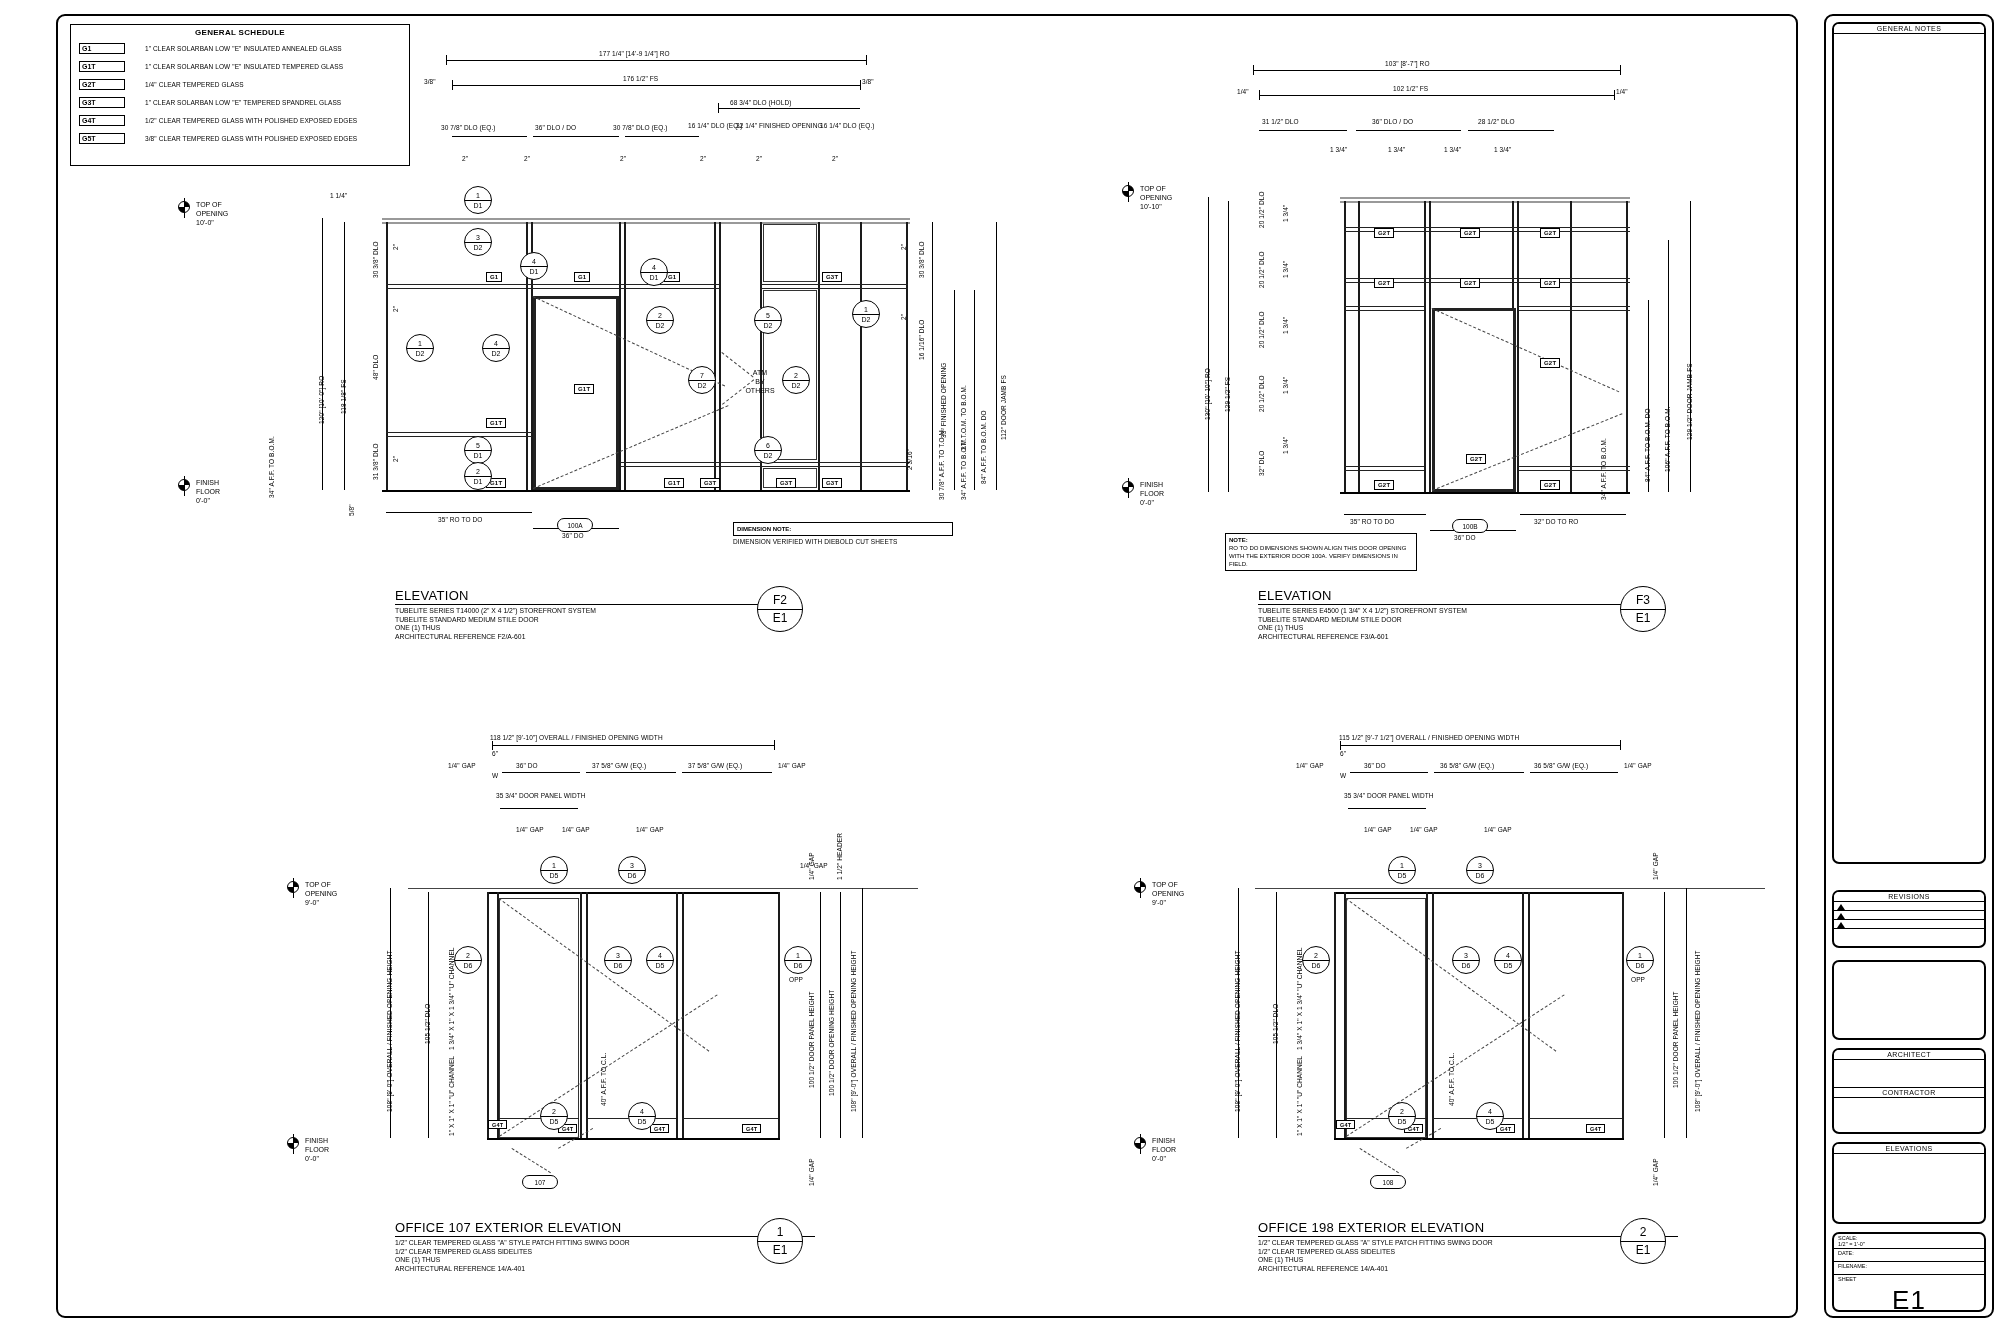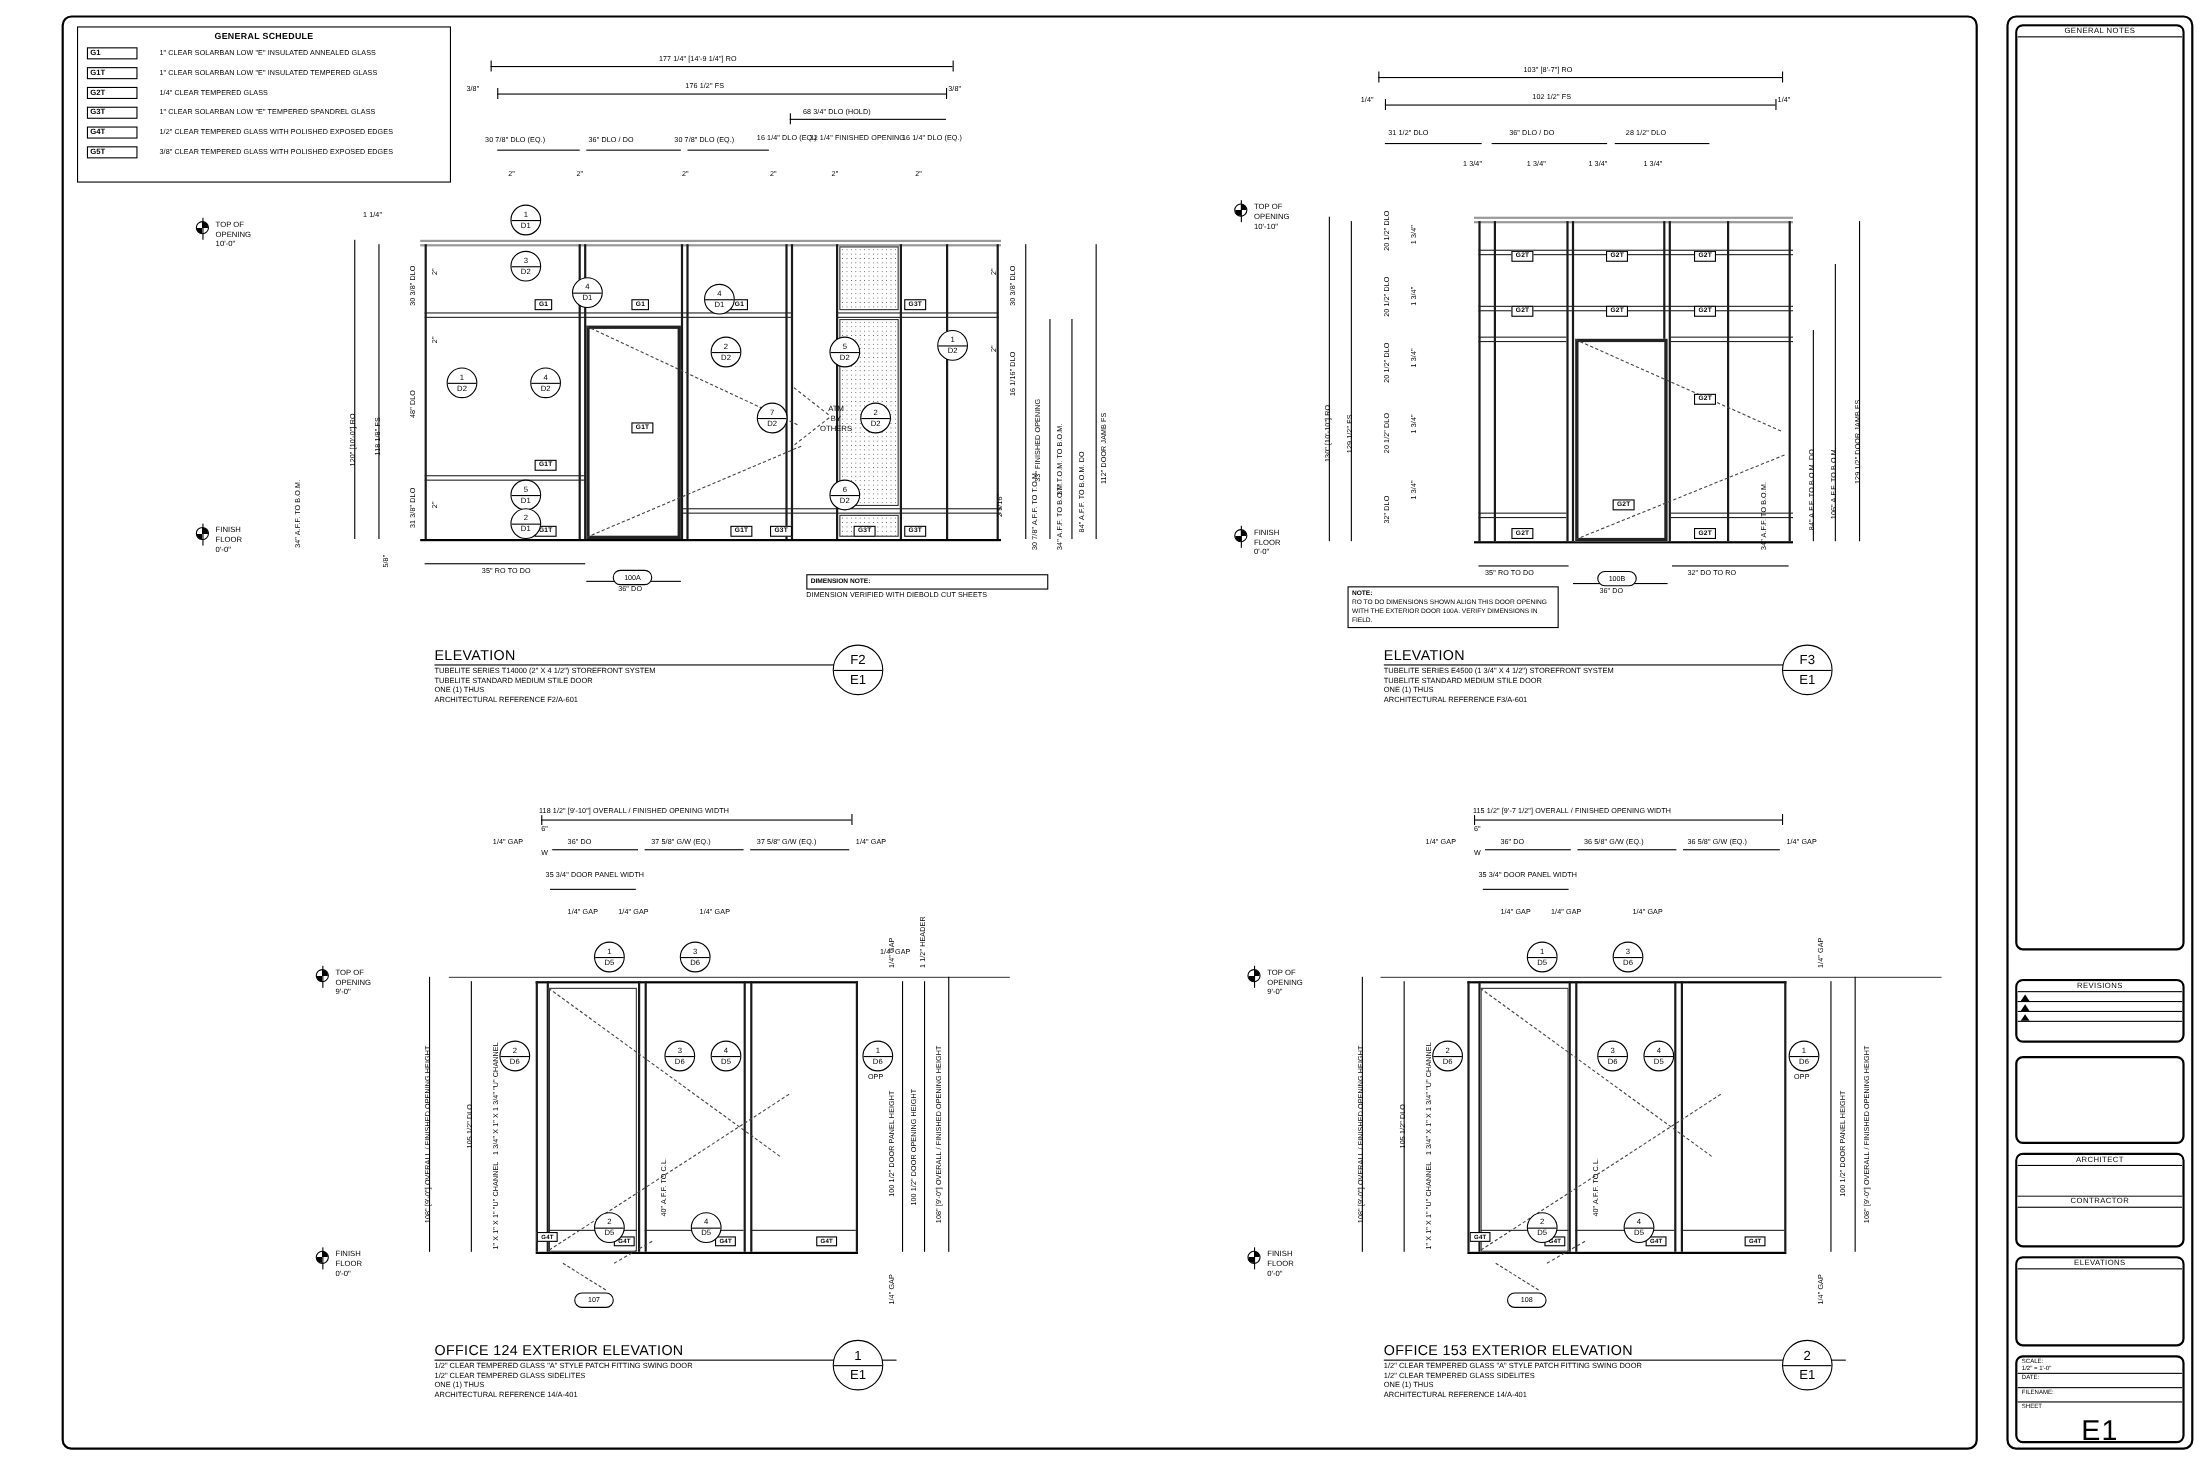--- a/index.html
+++ b/index.html
@@ -626,21 +626,21 @@
   <div class="dim v" style="left:808px;top:1186px;">1/4" GAP</div>
   <div class="ln v1" style="left:820px;top:892px;height:246px;"></div>
   <div class="ln v1" style="left:840px;top:892px;height:246px;"></div>
   <div class="ln v1" style="left:862px;top:888px;height:250px;"></div>
 
   <div class="doormark" style="left:522px;top:1175px;">107</div>
   <div class="dash" style="left:512px;top:1148px;width:46px;transform:rotate(32deg);"></div>
   <div class="dash" style="left:558px;top:1148px;width:40px;transform:rotate(-30deg);"></div>
 
   <div class="elev-title" style="left:395px;top:1220px;width:420px;">
-    <div class="t">OFFICE 124 EXTERIOR ELEVATION</div>
+    <div class="t">OFFICE 107 EXTERIOR ELEVATION</div>
     <div class="rule"></div>
     <div class="sub">1/2" CLEAR TEMPERED GLASS "A" STYLE PATCH FITTING SWING DOOR</div>
     <div class="sub">1/2" CLEAR TEMPERED GLASS SIDELITES</div>
     <div class="sub">ONE (1) THUS</div>
     <div class="sub">ARCHITECTURAL REFERENCE 14/A-401</div>
   </div>
   <div class="elev-ref" style="left:757px;top:1218px;">
     <b style="font-weight:normal">1</b>
     <i>E1</i>
   </div>
@@ -754,21 +754,21 @@
   <div class="dim v" style="left:1694px;top:1112px;">108" [9'-0"] OVERALL / FINISHED OPENING HEIGHT</div>
   <div class="dim v" style="left:1652px;top:1186px;">1/4" GAP</div>
   <div class="ln v1" style="left:1664px;top:892px;height:246px;"></div>
   <div class="ln v1" style="left:1686px;top:888px;height:250px;"></div>
 
   <div class="doormark" style="left:1370px;top:1175px;">108</div>
   <div class="dash" style="left:1360px;top:1148px;width:46px;transform:rotate(32deg);"></div>
   <div class="dash" style="left:1406px;top:1148px;width:40px;transform:rotate(-30deg);"></div>
 
   <div class="elev-title" style="left:1258px;top:1220px;width:420px;">
-    <div class="t">OFFICE 153 EXTERIOR ELEVATION</div>
+    <div class="t">OFFICE 198 EXTERIOR ELEVATION</div>
     <div class="rule"></div>
     <div class="sub">1/2" CLEAR TEMPERED GLASS "A" STYLE PATCH FITTING SWING DOOR</div>
     <div class="sub">1/2" CLEAR TEMPERED GLASS SIDELITES</div>
     <div class="sub">ONE (1) THUS</div>
     <div class="sub">ARCHITECTURAL REFERENCE 14/A-401</div>
   </div>
   <div class="elev-ref" style="left:1620px;top:1218px;">
     <b style="font-weight:normal">2</b>
     <i>E1</i>
   </div>

